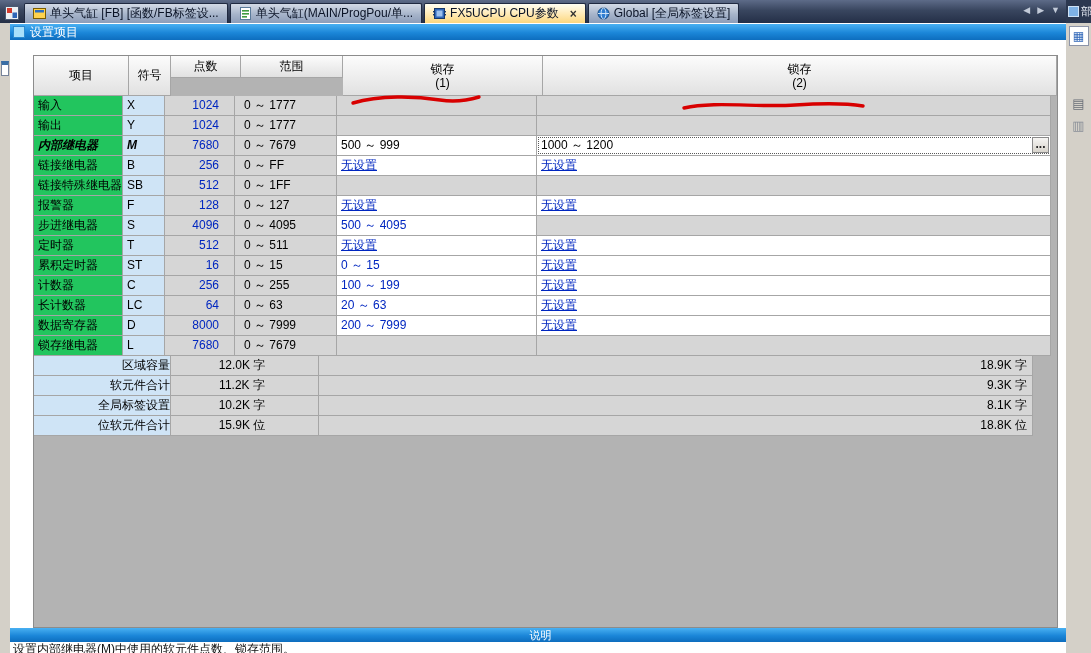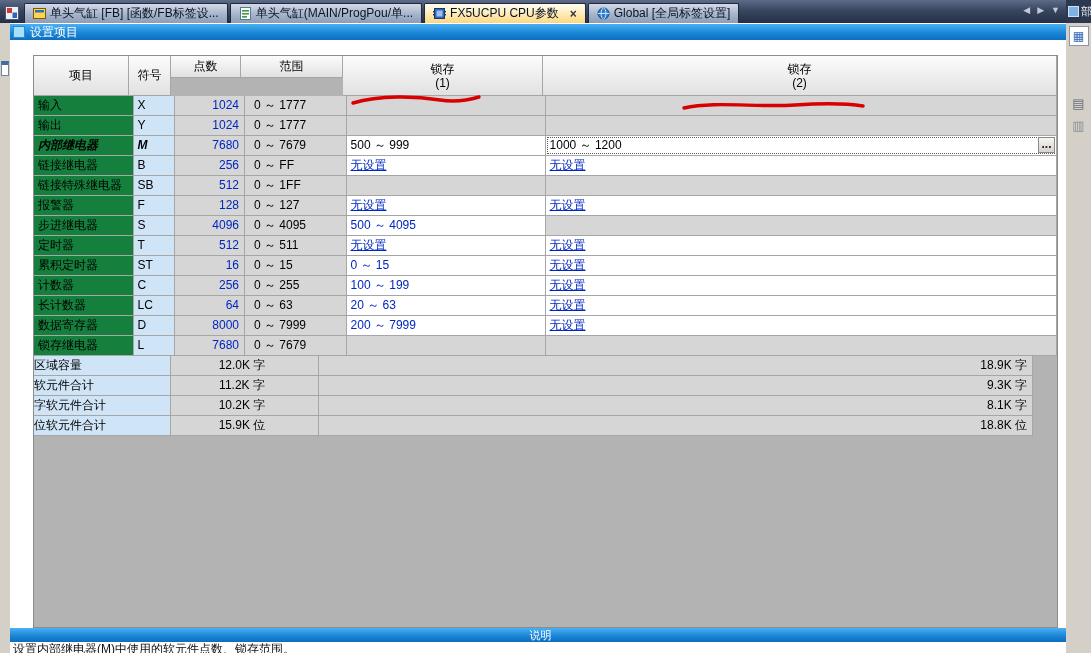--- a/index.html
+++ b/index.html
@@ -55,37 +55,37 @@
   .hc-subrow{display:flex;height:22px;}
   .hc-pts{width:70px;height:22px;}
   .hc-rng{width:102px;height:22px;}
   .hc-l1{width:200px;height:40px;flex-direction:column;line-height:14px;}
   .hc-l2{width:514px;height:40px;flex-direction:column;line-height:14px;}
   .hc-l1 span,.hc-l2 span{display:block;text-align:center;}
 
   .trow{display:flex;height:20px;}
   .cell{box-sizing:border-box;border-right:1px solid #a6a6a6;border-bottom:1px solid #a6a6a6;
         height:20px;line-height:18px;overflow:hidden;white-space:nowrap;}
-  .c-item{width:100px;background:#15803d;padding-left:4px;}
+  .c-item{width:89px;background:#22c55e;padding-left:4px;}
   .c-sym{width:42px;background:#cfe4f6;padding-left:4px;}
-  .c-pts{width:70px;background:#d6d6d6;text-align:right;padding-right:5px;color:#0026c0;}
+  .c-pts{width:70px;background:#d6d6d6;text-align:right;padding-right:15px;color:#0026c0;}
   .c-rng{width:102px;background:#d6d6d6;padding-left:9px;}
   .c-l1{width:200px;}
   .c-l2{width:514px;}
   .lv-dis{background:#d6d6d6;}
   .lv-plain{background:#fff;padding-left:4px;}
   .lv-link{background:#fff;padding-left:4px;color:#0026c0;text-decoration:underline;}
   .lv-range{background:#fff;padding-left:4px;color:#0026c0;}
   .em{font-weight:bold;font-style:italic;}
   .lv-edit{background:#fff;position:relative;padding-left:4px;}
   .lv-edit::before{content:"";position:absolute;inset:1px;border:1px dotted #5a5a5a;pointer-events:none;}
   .browse-btn{position:absolute;right:1px;top:1px;width:17px;height:16px;
               background:linear-gradient(#f6f5f3,#d8d4cc);border:1px solid #8a8a8a;box-sizing:border-box;
               text-align:center;line-height:12px;font-weight:bold;color:#222;}
-  .s-label{width:137px;background:#cfe4f6;padding-right:0;}
+  .s-label{width:137px;background:#cfe4f6;text-align:right;padding-right:0;}
   .s-dev{width:148px;background:#d6d6d6;text-align:center;padding-right:5px;}
   .s-latch{width:714px;background:#d6d6d6;text-align:right;padding-right:5px;}
 
   
   .desc-bar{position:absolute;left:0;top:605px;width:100%;height:14px;box-sizing:border-box;
             background:linear-gradient(180deg,#49b0f2 0%,#1b86d8 55%,#0d6dbe 100%);
             color:#fff;font-size:11px;display:flex;align-items:center;padding-left:5px;justify-content:center;}
   .desc-text{position:absolute;left:3px;top:620px;line-height:13px;color:#111;}
 
   
@@ -309,21 +309,21 @@
           <div class="cell s-label">区域容量</div>
           <div class="cell s-dev">12.0K 字</div>
           <div class="cell s-latch">18.9K 字</div>
         </div>
         <div class="trow">
           <div class="cell s-label">软元件合计</div>
           <div class="cell s-dev">11.2K 字</div>
           <div class="cell s-latch">9.3K 字</div>
         </div>
         <div class="trow">
-          <div class="cell s-label">字软元件合计</div>
+          <div class="cell s-label">全局标签设置</div>
           <div class="cell s-dev">10.2K 字</div>
           <div class="cell s-latch">8.1K 字</div>
         </div>
         <div class="trow">
           <div class="cell s-label">位软元件合计</div>
           <div class="cell s-dev">15.9K 位</div>
           <div class="cell s-latch">18.8K 位</div>
         </div>
       </div>
 

